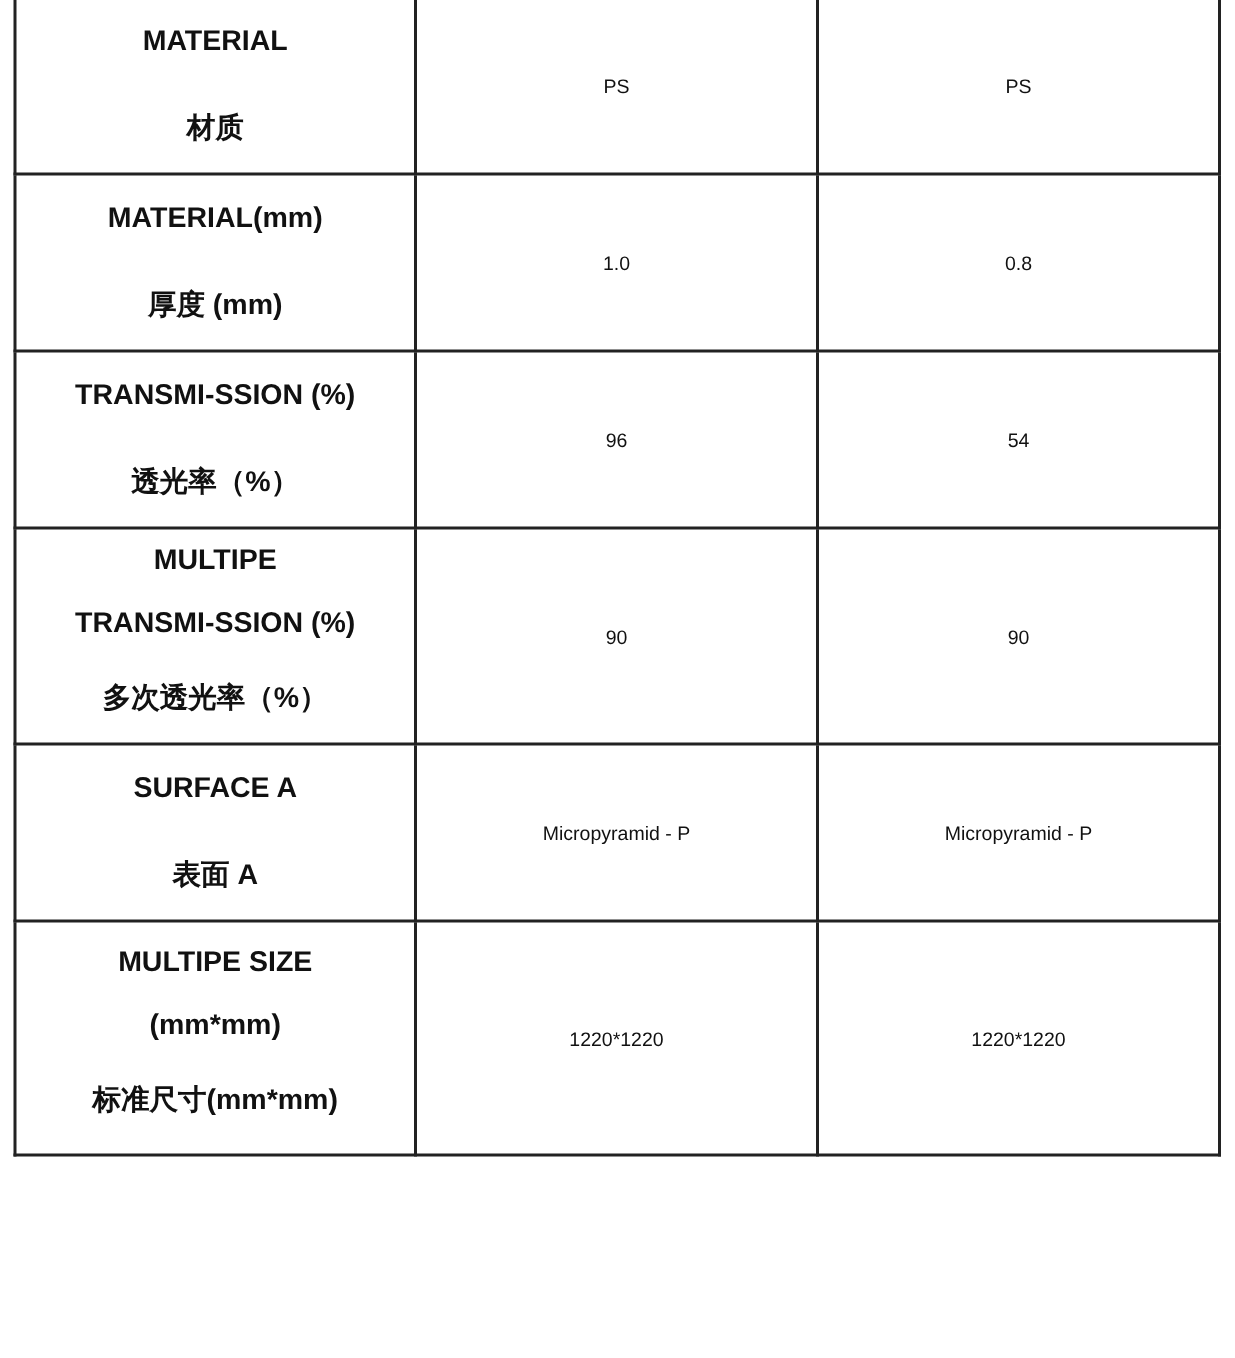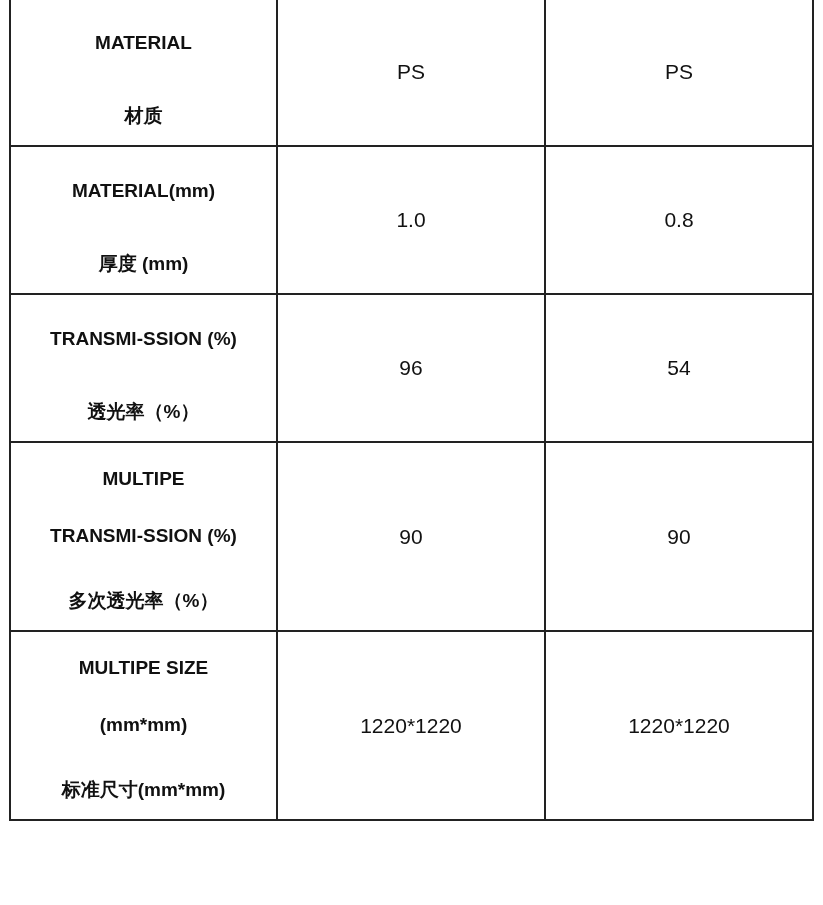--- a/index.html
+++ b/index.html
@@ -27,23 +27,23 @@
       padding: 0 4px;
     }
     .spec-table tr:first-child td { border-top: none; }
     .col-label { width: 266px; }
     .col-val { width: 267px; }
     .label-cell {
       font-weight: bold;
       font-size: 19px;
       line-height: 58px;
     }
-    .label-line { display: block; margin-top: 15px; }
+    .label-line { display: block; }
     .value-cell {
-      font-size: 21px;
+      font-size: 13px;
       font-weight: normal;
     }
   </style>
 </head>
 <body>
 
 <table class="spec-table">
   <colgroup>
     <col class="col-label">
     <col class="col-val">
@@ -76,20 +76,28 @@
     </tr>
     <tr style="height:116px">
       <td class="label-cell" style="line-height:42px">
         <span class="label-line">MULTIPE</span>
         <span class="label-line">TRANSMI-SSION (%)</span>
         <span class="label-line" style="line-height:58px">多次透光率（%）</span>
       </td>
       <td class="value-cell">90</td>
       <td class="value-cell">90</td>
     </tr>
+    <tr style="height:117px">
+      <td class="label-cell">
+        <span class="label-line">SURFACE A</span>
+        <span class="label-line">表面  A</span>
+      </td>
+      <td class="value-cell">Micropyramid - P</td>
+      <td class="value-cell">Micropyramid - P</td>
+    </tr>
     <tr style="height:156px">
       <td class="label-cell" style="line-height:42px">
         <span class="label-line">MULTIPE SIZE</span>
         <span class="label-line">(mm*mm)</span>
         <span class="label-line" style="line-height:58px">标准尺寸(mm*mm)</span>
       </td>
       <td class="value-cell">1220*1220</td>
       <td class="value-cell">1220*1220</td>
     </tr>
   </tbody>

